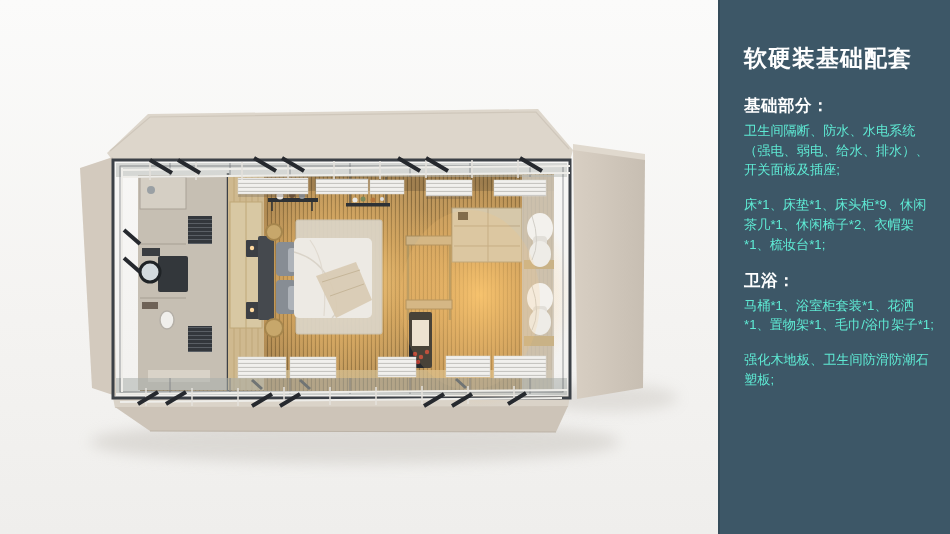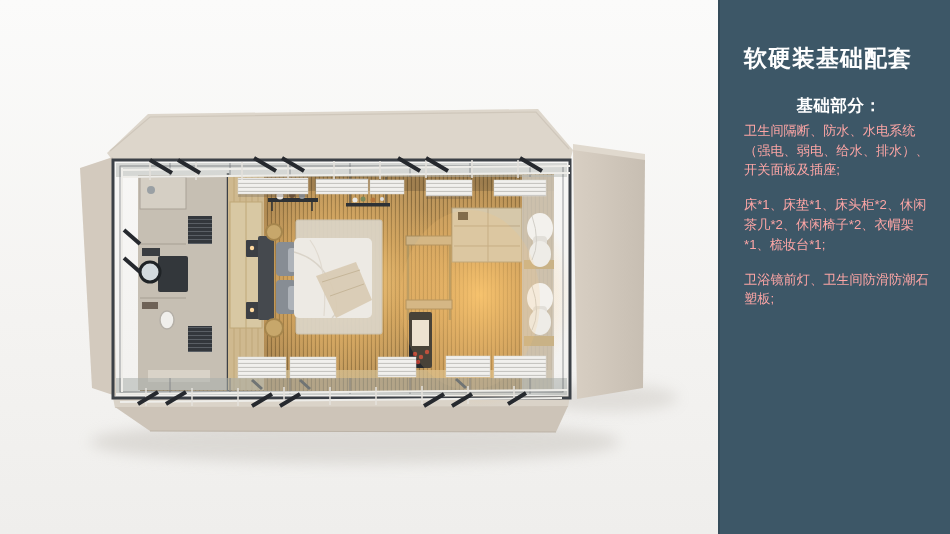--- a/index.html
+++ b/index.html
@@ -4,22 +4,22 @@
 <style>
   html,body{margin:0;padding:0;}
   body{width:950px;height:534px;overflow:hidden;font-family:"Liberation Sans",sans-serif;}
   .stage{position:relative;width:860px;height:534px;background:linear-gradient(180deg,#fbfbfa 0%,#f4f3f1 60%,#efeeec 100%);}
   .render-area{position:absolute;left:0;top:0;width:718px;height:534px;}
   .render-area svg{display:block;width:718px;height:534px;}
   .panel{position:absolute;left:718px;top:0;width:232px;height:534px;background:#3d5767;box-sizing:border-box;
          padding:44px 16px 16px 26px;color:#ffffff;box-shadow:inset 2px 0 0 rgba(0,0,0,0.12);}
   .panel h1{font-size:23px;line-height:1.25;font-weight:bold;margin:0 0 22px 0;letter-spacing:1px;}
   .sec{margin:0 0 15px 0;}
-  .sec h2{font-size:16.5px;font-weight:bold;margin:0 0 4px 0;letter-spacing:0.5px;text-align:center;}
-  .sec p{font-size:13.2px;line-height:1.5;margin:0;color:#fca5a5;}
+  .sec h2{font-size:16.5px;font-weight:bold;margin:0 0 4px 0;letter-spacing:0.5px;}
+  .sec p{font-size:13.2px;line-height:1.5;margin:0;color:#5eead4;}
 </style>
 </head>
 <body>
 
 <div class="stage">
 
   <div class="render-area">
     <svg viewBox="0 0 718 534" xmlns="http://www.w3.org/2000/svg">
       <defs>
         <pattern id="wood" width="4" height="12" patternUnits="userSpaceOnUse">
@@ -259,24 +259,28 @@
 
   <aside class="panel">
     <h1>软硬装基础配套</h1>
 
     <div class="sec">
       <h2>基础部分：</h2>
       <p>卫生间隔断、防水、水电系统（强电、弱电、给水、排水）、开关面板及插座;</p>
     </div>
 
     <div class="sec">
-      <p>床*1、床垫*1、床头柜*2、休闲茶几*2、休闲椅子*2、衣帽架*1、梳妆台*1;</p>
-    </div>
-
-    <div class="sec">
-    </div>
-
-
-    <div class="sec">
-      <p>卫浴镜前灯、卫生间防滑防潮石塑板;</p>
+      <p>床*1、床垫*1、床头柜*9、休闲茶几*1、休闲椅子*2、衣帽架*1、梳妆台*1;</p>
+    </div>
+
+    <div class="sec">
+    </div>
+
+    <div class="sec">
+      <h2>卫浴：</h2>
+      <p>马桶*1、浴室柜套装*1、花洒*1、置物架*1、毛巾/浴巾架子*1;</p>
+    </div>
+
+    <div class="sec">
+      <p>强化木地板、卫生间防滑防潮石塑板;</p>
     </div>
   </aside>
 </div>
 
 </body></html>

